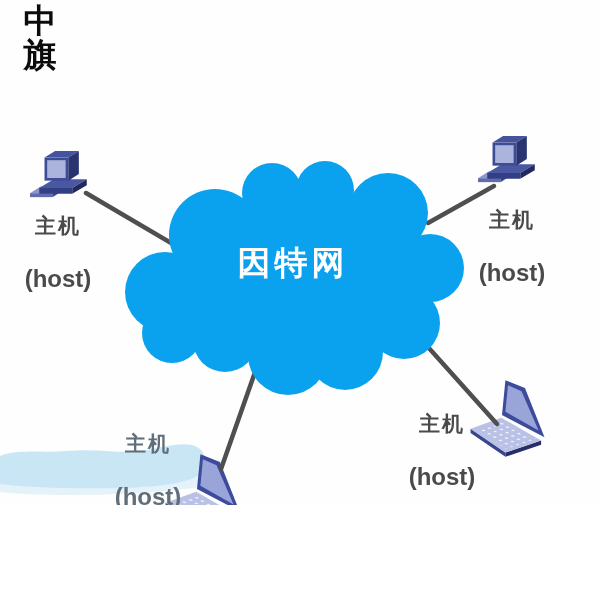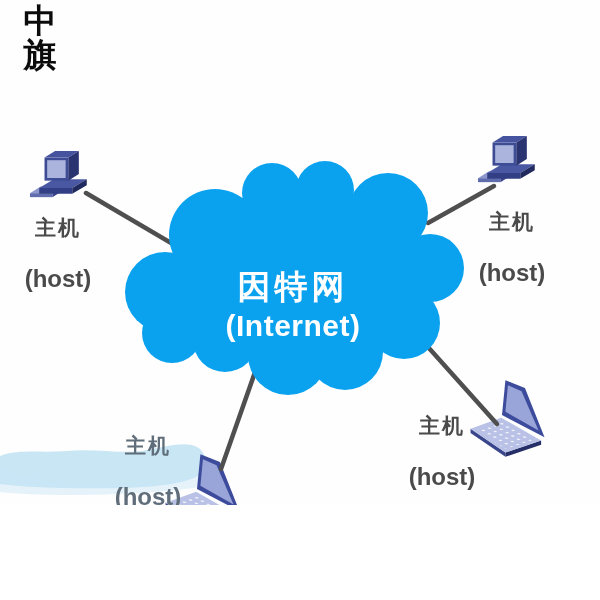--- a/index.html
+++ b/index.html
@@ -15,29 +15,29 @@
   .logo{
     position:absolute;left:18px;top:4px;width:44px;
     text-align:center;color:#0b0b0b;
     font-family:"DejaVu Serif","Liberation Serif",serif;
     font-weight:900;font-size:33px;line-height:34px;
   }
   .logo span{display:block;}
   svg.layer{position:absolute;left:0;top:0;}
   .cloud-text{
     position:absolute;left:143px;top:243px;width:300px;
-    text-align:center;color:#ffffff;font-weight:700;margin-top:24px;
+    text-align:center;color:#ffffff;font-weight:700;
   }
   .cloud-text .cn{font-size:33px;line-height:40px;letter-spacing:4px;}
   .cloud-text .en{font-size:30px;line-height:37px;letter-spacing:0.5px;}
   .host-label{
     position:absolute;transform:translateX(-50%);
     text-align:center;color:#4a4a4a;font-weight:700;white-space:nowrap;
   }
-  .host-label .cn{font-size:21px;line-height:26px;letter-spacing:2px;}
+  .host-label .cn{font-size:21px;line-height:26px;letter-spacing:2px;font-family:Liberation Mono, monospace;}
   .host-label .en{font-size:24px;line-height:27px;margin-top:24px;}
   .host-label.tl{left:58px;top:215px;}
   .host-label.tr{left:512px;top:209px;}
   .host-label.br{left:442px;top:413px;}
   .host-label.bl{left:148px;top:433px;color:#5f6e7a;}
 </style>
 </head>
 <body>
 
 <div class="frame">
@@ -125,21 +125,20 @@
       <circle cx="345" cy="352" r="38"></circle>
       <circle cx="288" cy="355" r="40"></circle>
       <circle cx="225" cy="340" r="32"></circle>
       <circle cx="165" cy="292" r="40"></circle>
       <circle cx="172" cy="333" r="30"></circle>
     </g>
   </svg>
 
   <div class="cloud-text">
     <div class="cn">因特网</div>
-    <div class="en">(Internet)</div>
   </div>
 
   <div class="host-label tl">
     <div class="cn">主机</div>
     <div class="en">(host)</div>
   </div>
 
   <div class="host-label tr">
     <div class="cn">主机</div>
     <div class="en">(host)</div>

